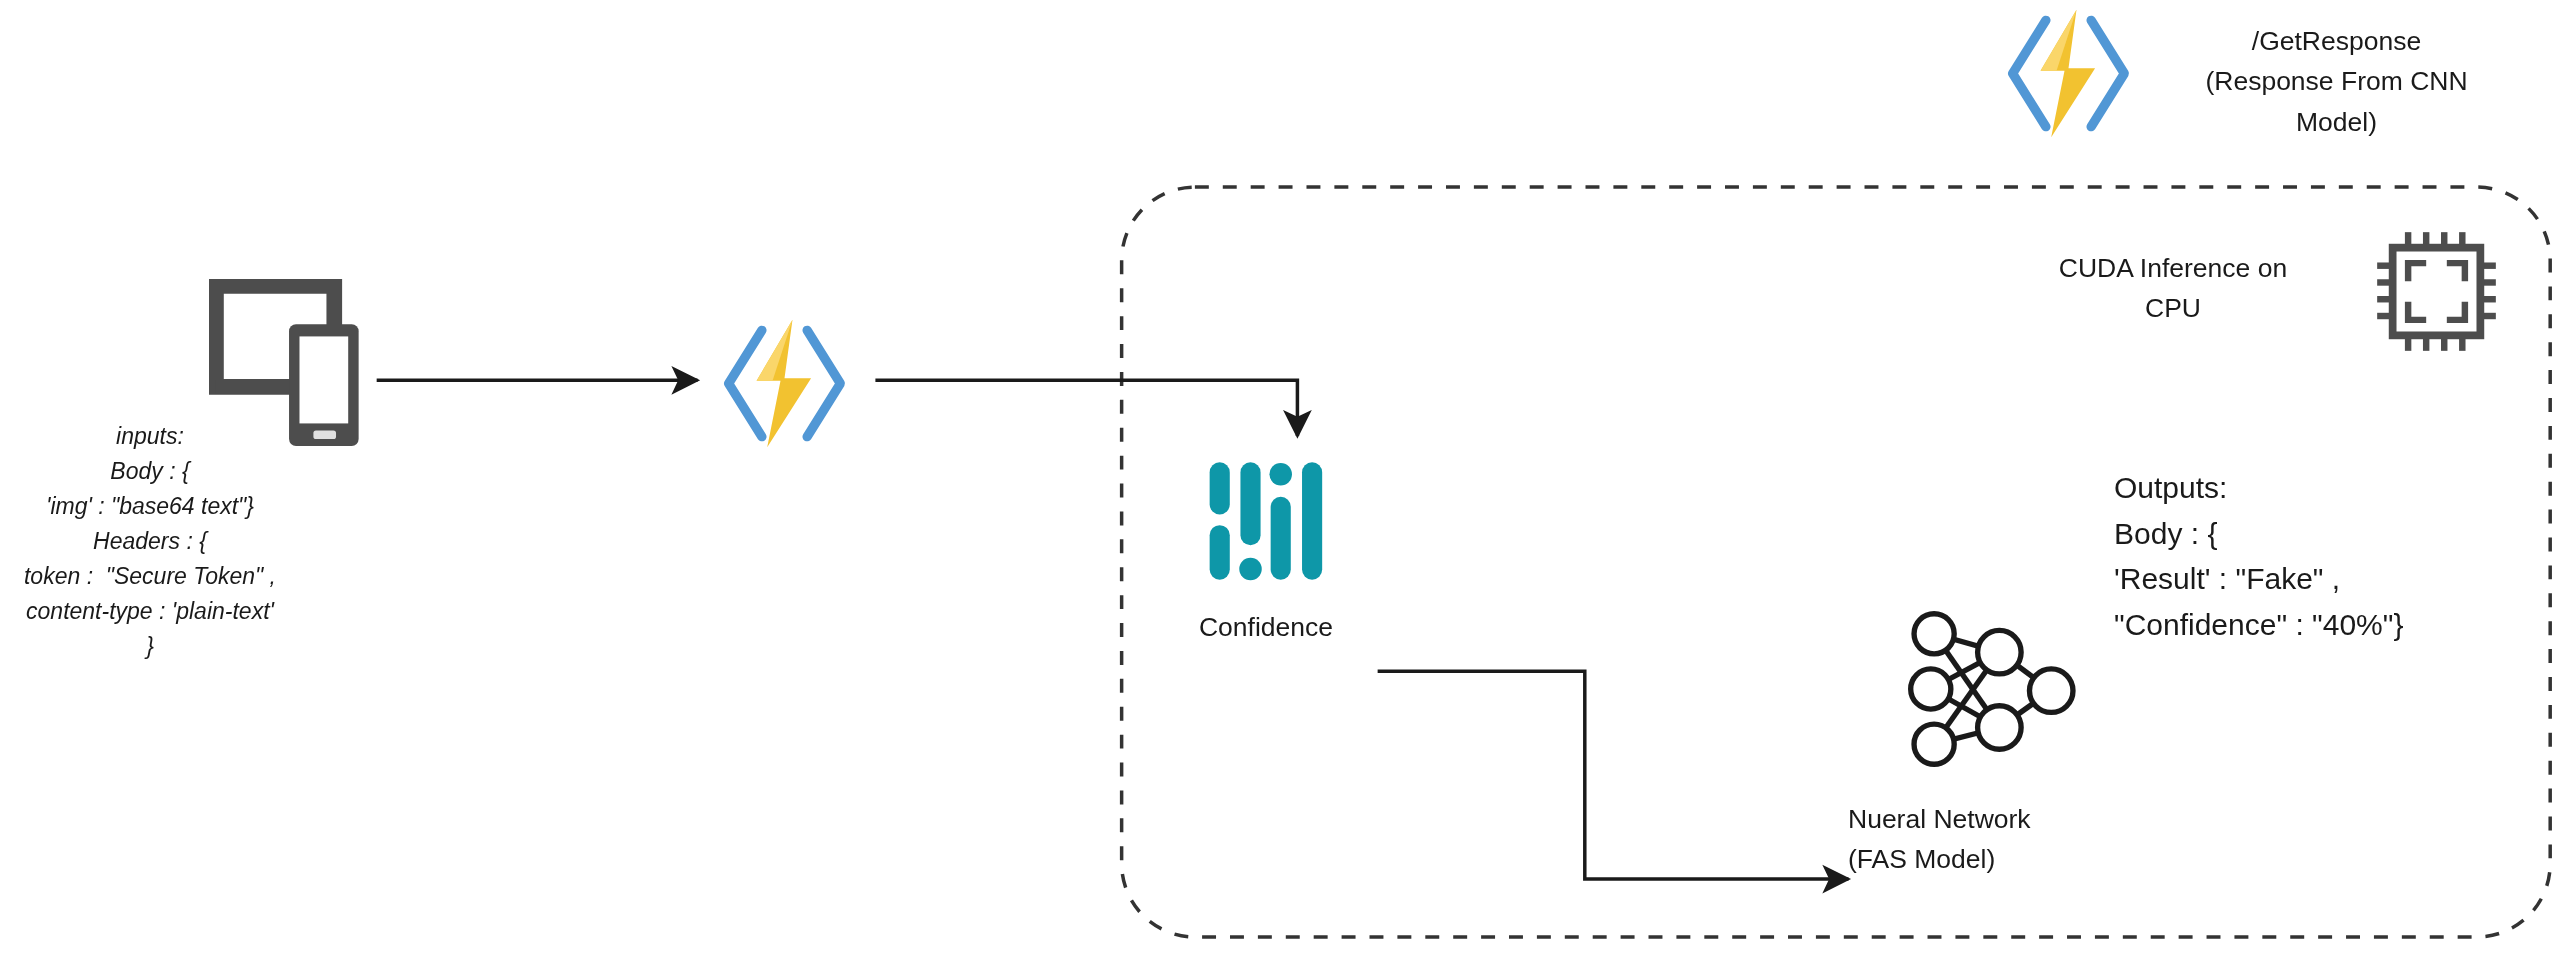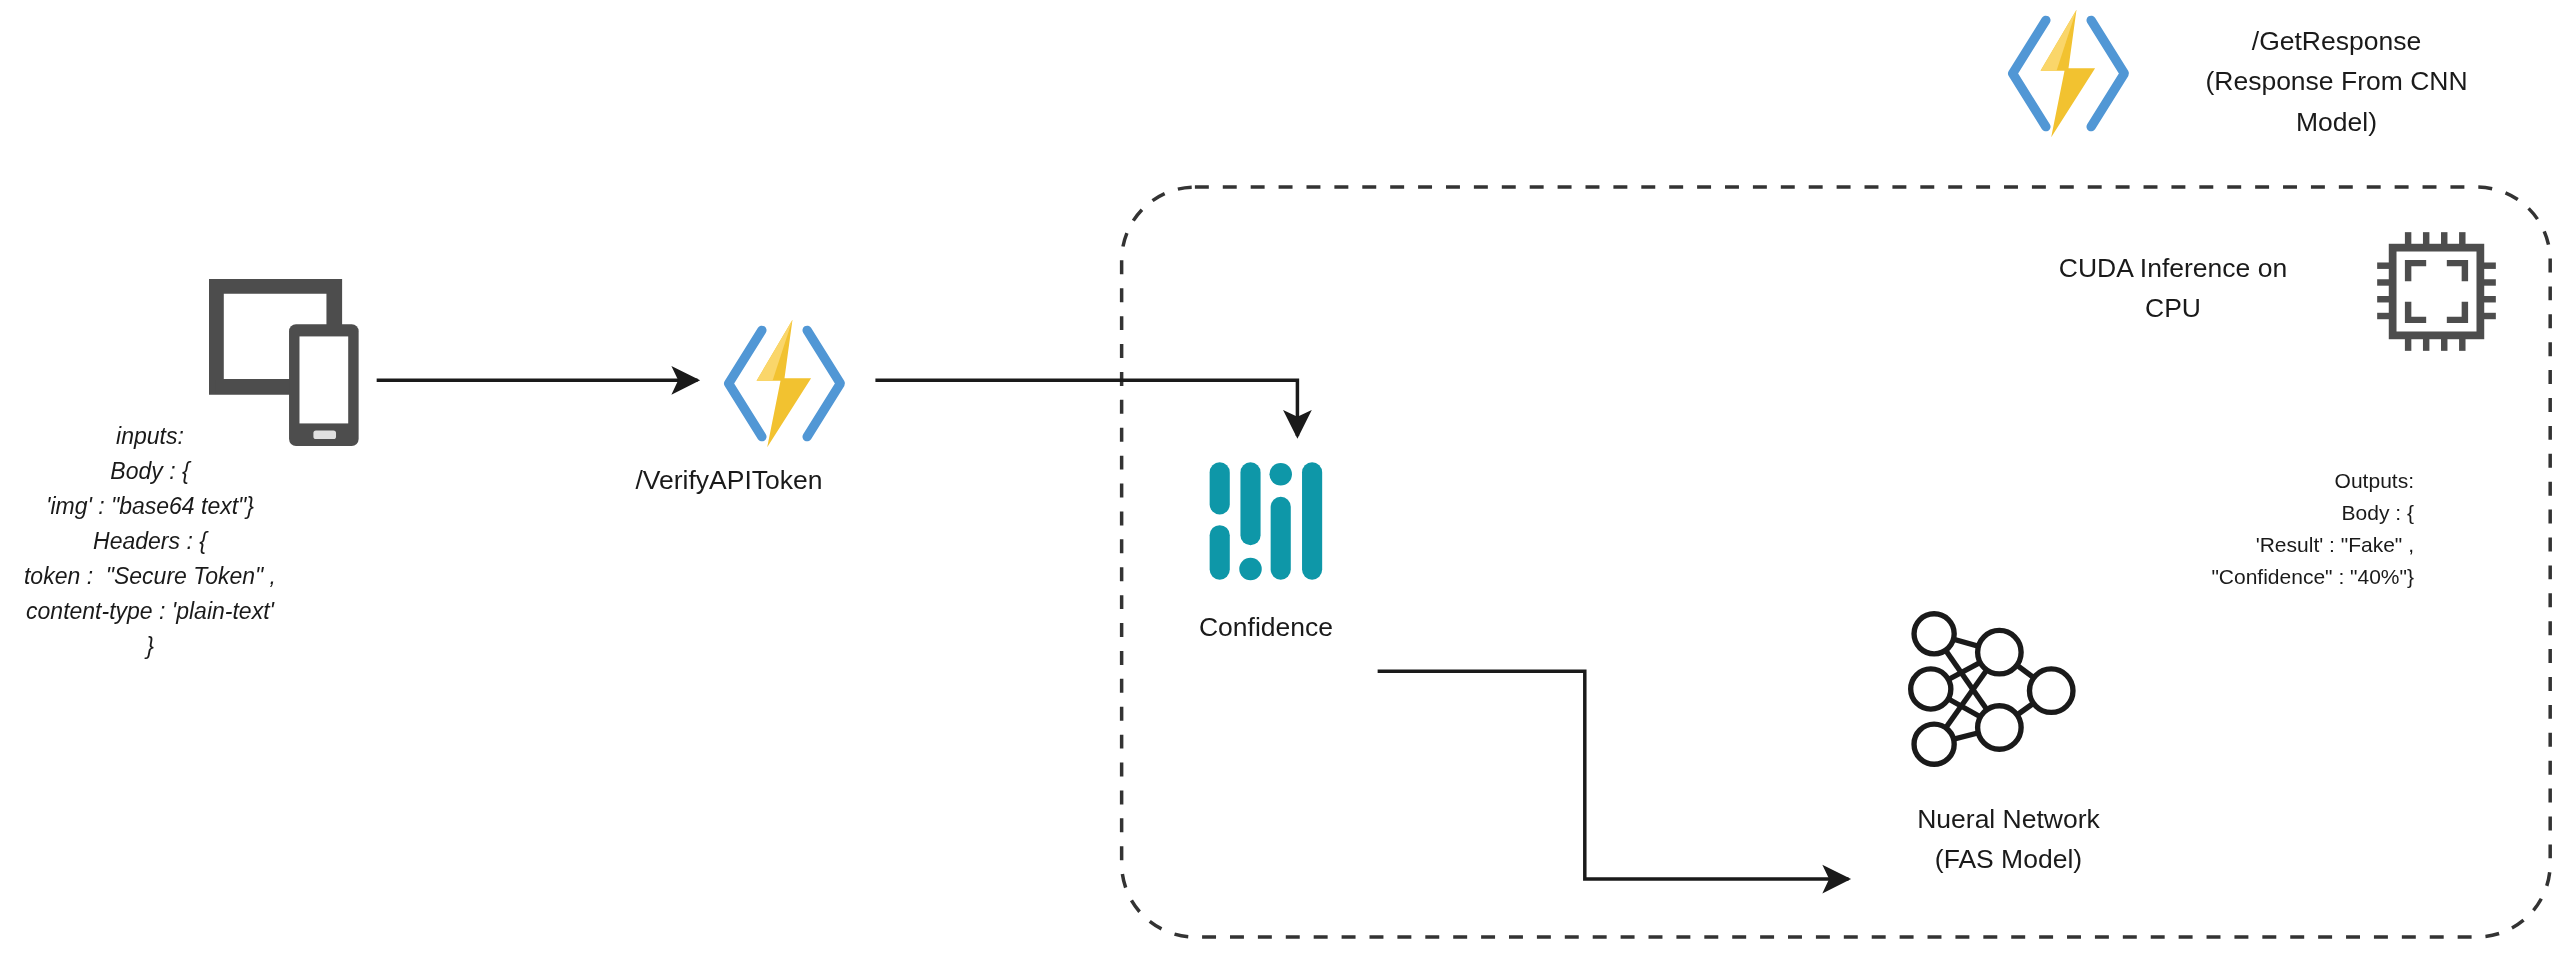--- a/index.html
+++ b/index.html
@@ -34,21 +34,21 @@
     line-height: 1.52;
   }
 
   
   .block-inputs {
     left: 0px; top: 419px; width: 300px;
     font-size: 23px; text-align: center; font-style: italic;
   }
   .block-outputs {
     left: 2114px; top: 465px; width: 300px;
-    font-size: 21px; text-align: right;
+    font-size: 30px; text-align: left;
   }
   .label-verify {
     left: 551px; top: 460px; width: 356px;
     font-size: 26.5px; text-align: center;
   }
   .label-getresponse {
     left: 2155px; top: 21px; width: 363px;
     font-size: 26.5px; text-align: center;
   }
   .label-cuda {
@@ -58,21 +58,21 @@
   .label-mediapipe {
     left: 1088px; top: 607px; width: 356px;
     font-size: 26.5px; text-align: center;
   }
   .label-extract {
     left: 1346px; top: 532px; width: 446px;
     font-size: 26.5px; text-align: center;
   }
   .label-nn {
     left: 1848px; top: 799px; width: 321px;
-    font-size: 26.5px; text-align: center;
+    font-size: 26.5px; text-align: left;
   }
 
   
   .icon-device   { left: 209px;  top: 279px;  width: 174px; height: 174px; }
   .icon-func-a   { left: 718px; top: 317px;  width: 133px; height: 133px; }
   .icon-func-b   { left: 2002px; top: 7px;   width: 133px; height: 133px; }
   .icon-cpu      { left: 2372px; top: 227px;  width: 129px; height: 129px; }
   .icon-mediapipe{ left: 1207px; top: 460px;  width: 119px; height: 122px; }
   .icon-nn       { left: 1904px; top: 607px;  width: 174px; height: 164px; }
 </style>
@@ -118,21 +118,20 @@
 }</div>
 
   <div class="abs icon-func-a">
     <svg viewBox="0 0 100 100" width="133" height="133">
       <path d="M 33 10 L 8 50 L 33 90" fill="none" stroke="#5197d5" stroke-width="7" stroke-linecap="round" stroke-linejoin="round"></path>
       <path d="M 67 10 L 92 50 L 67 90" fill="none" stroke="#5197d5" stroke-width="7" stroke-linecap="round" stroke-linejoin="round"></path>
       <path d="M 56 2 L 29 48 L 47 48 L 37 98 L 70 46 L 50 46 Z" fill="#f2c230"></path>
       <path d="M 56 2 L 29 48 L 41 48 L 56 2 Z" fill="#fad66a"></path>
     </svg>
   </div>
-  <div class="txt label-verify">/VerifyAPIToken</div>
 
   <div class="abs icon-func-b">
     <svg viewBox="0 0 100 100" width="133" height="133">
       <path d="M 33 10 L 8 50 L 33 90" fill="none" stroke="#5197d5" stroke-width="7" stroke-linecap="round" stroke-linejoin="round"></path>
       <path d="M 67 10 L 92 50 L 67 90" fill="none" stroke="#5197d5" stroke-width="7" stroke-linecap="round" stroke-linejoin="round"></path>
       <path d="M 56 2 L 29 48 L 47 48 L 37 98 L 70 46 L 50 46 Z" fill="#f2c230"></path>
       <path d="M 56 2 L 29 48 L 41 48 L 56 2 Z" fill="#fad66a"></path>
     </svg>
   </div>
   <div class="txt label-getresponse">/GetResponse

